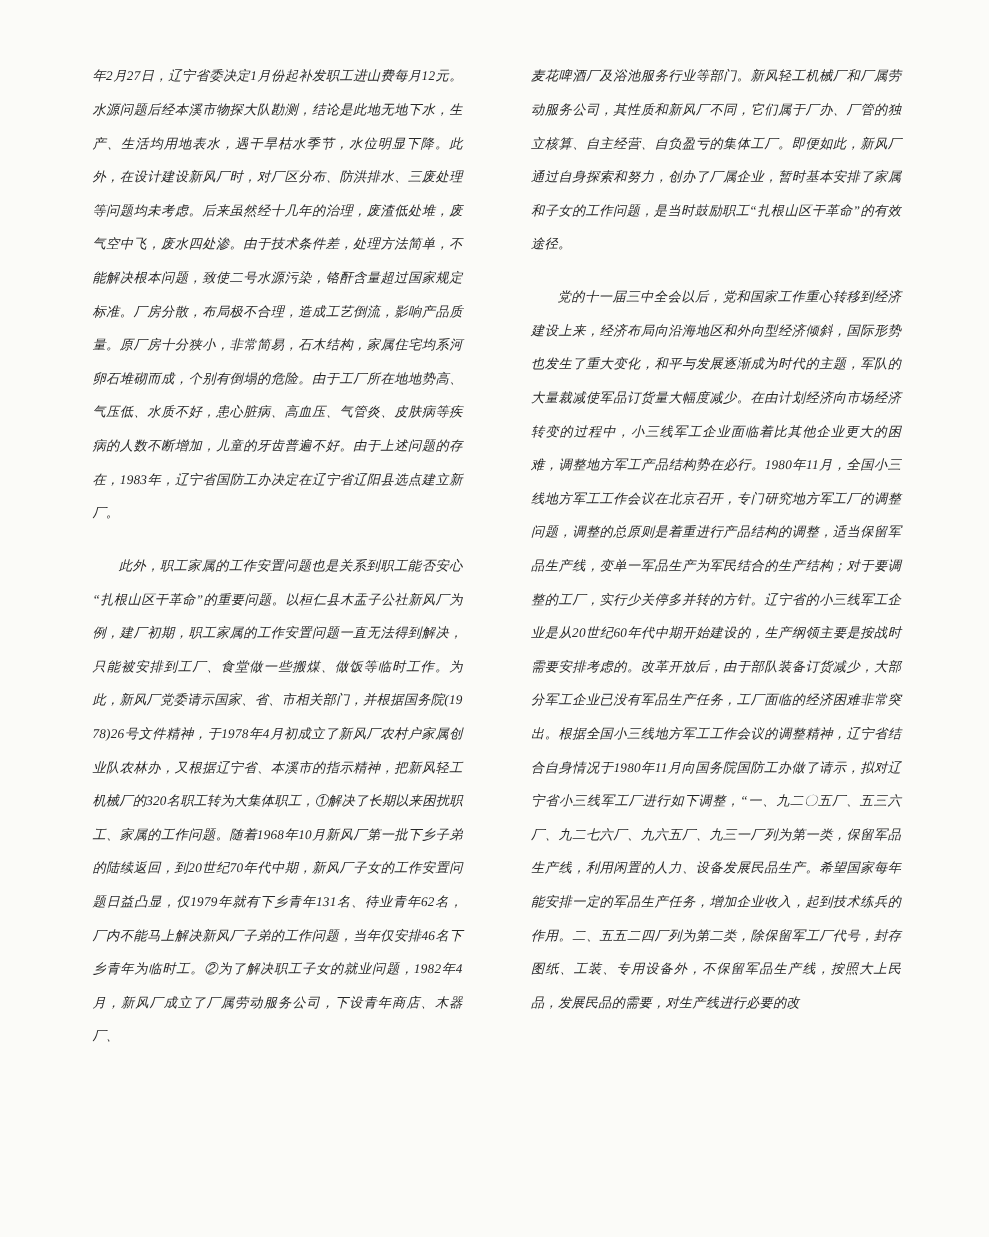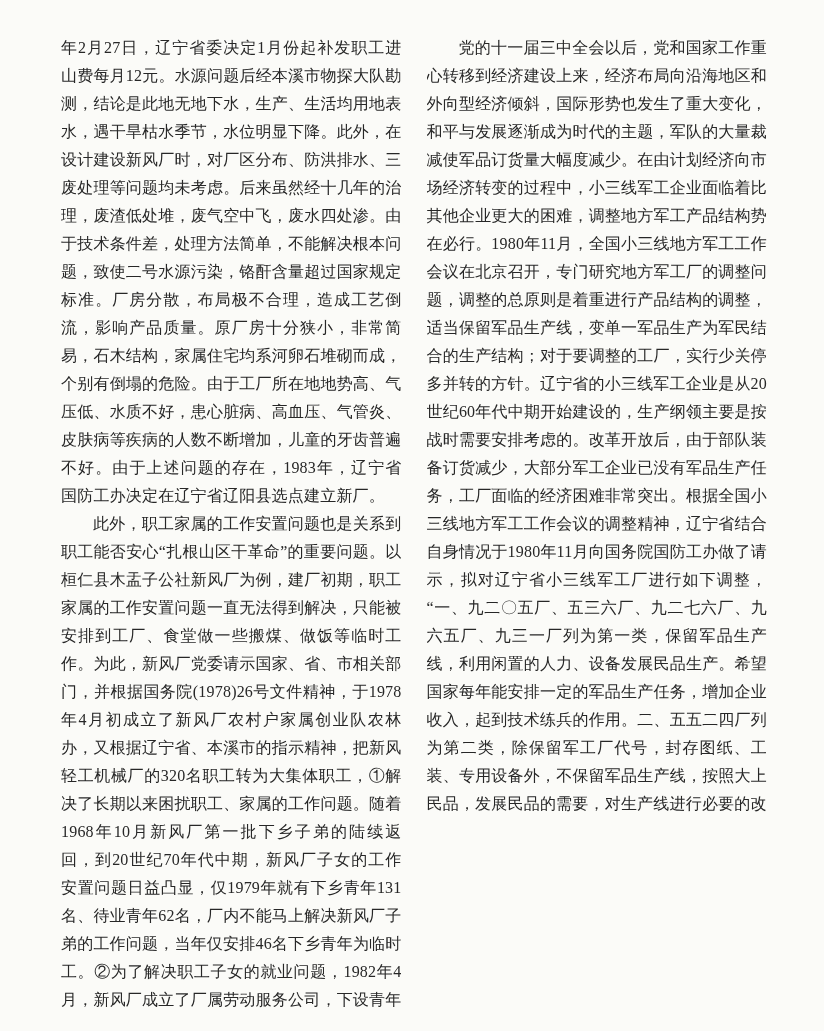--- a/index.html
+++ b/index.html
@@ -23,42 +23,44 @@
   .text-columns {
     display: flex;
     gap: 25px;
   }
   .column {
     width: 341px;
     height: 978px;
     overflow: hidden;
   }
   p.para {
-    margin: 0;
-    font-size: 16px;
+    margin: 16px;
+    font-size: 11px;
     line-height: 28px;
     letter-spacing: 0.2px;
     text-align: justify;
     text-justify: inter-ideograph;
     word-break: break-all;
     overflow-wrap: anywhere;
+    font-style: italic;
   }
   p.para.indent {
     text-indent: 2em;
   }
 </style>
 </head>
 <body>
 
 <div class="book-page">
   <div class="text-columns">
 
     <div class="column">
       <p class="para">年2月27日，辽宁省委决定1月份起补发职工进山费每月12元。水源问题后经本溪市物探大队勘测，结论是此地无地下水，生产、生活均用地表水，遇干旱枯水季节，水位明显下降。此外，在设计建设新风厂时，对厂区分布、防洪排水、三废处理等问题均未考虑。后来虽然经十几年的治理，废渣低处堆，废气空中飞，废水四处渗。由于技术条件差，处理方法简单，不能解决根本问题，致使二号水源污染，铬酐含量超过国家规定标准。厂房分散，布局极不合理，造成工艺倒流，影响产品质量。原厂房十分狭小，非常简易，石木结构，家属住宅均系河卵石堆砌而成，个别有倒塌的危险。由于工厂所在地地势高、气压低、水质不好，患心脏病、高血压、气管炎、皮肤病等疾病的人数不断增加，儿童的牙齿普遍不好。由于上述问题的存在，1983年，辽宁省国防工办决定在辽宁省辽阳县选点建立新厂。</p>
       <p class="para indent">此外，职工家属的工作安置问题也是关系到职工能否安心“扎根山区干革命”的重要问题。以桓仁县木盂子公社新风厂为例，建厂初期，职工家属的工作安置问题一直无法得到解决，只能被安排到工厂、食堂做一些搬煤、做饭等临时工作。为此，新风厂党委请示国家、省、市相关部门，并根据国务院(1978)26号文件精神，于1978年4月初成立了新风厂农村户家属创业队农林办，又根据辽宁省、本溪市的指示精神，把新风轻工机械厂的320名职工转为大集体职工，①解决了长期以来困扰职工、家属的工作问题。随着1968年10月新风厂第一批下乡子弟的陆续返回，到20世纪70年代中期，新风厂子女的工作安置问题日益凸显，仅1979年就有下乡青年131名、待业青年62名，厂内不能马上解决新风厂子弟的工作问题，当年仅安排46名下乡青年为临时工。②为了解决职工子女的就业问题，1982年4月，新风厂成立了厂属劳动服务公司，下设青年商店、木器厂、</p>
     </div>
 
     <div class="column">
+      <p class="para">麦花啤酒厂及浴池服务行业等部门。新风轻工机械厂和厂属劳动服务公司，其性质和新风厂不同，它们属于厂办、厂管的独立核算、自主经营、自负盈亏的集体工厂。即便如此，新风厂通过自身探索和努力，创办了厂属企业，暂时基本安排了家属和子女的工作问题，是当时鼓励职工“扎根山区干革命”的有效途径。</p>
       <p class="para indent">党的十一届三中全会以后，党和国家工作重心转移到经济建设上来，经济布局向沿海地区和外向型经济倾斜，国际形势也发生了重大变化，和平与发展逐渐成为时代的主题，军队的大量裁减使军品订货量大幅度减少。在由计划经济向市场经济转变的过程中，小三线军工企业面临着比其他企业更大的困难，调整地方军工产品结构势在必行。1980年11月，全国小三线地方军工工作会议在北京召开，专门研究地方军工厂的调整问题，调整的总原则是着重进行产品结构的调整，适当保留军品生产线，变单一军品生产为军民结合的生产结构；对于要调整的工厂，实行少关停多并转的方针。辽宁省的小三线军工企业是从20世纪60年代中期开始建设的，生产纲领主要是按战时需要安排考虑的。改革开放后，由于部队装备订货减少，大部分军工企业已没有军品生产任务，工厂面临的经济困难非常突出。根据全国小三线地方军工工作会议的调整精神，辽宁省结合自身情况于1980年11月向国务院国防工办做了请示，拟对辽宁省小三线军工厂进行如下调整，“一、九二〇五厂、五三六厂、九二七六厂、九六五厂、九三一厂列为第一类，保留军品生产线，利用闲置的人力、设备发展民品生产。希望国家每年能安排一定的军品生产任务，增加企业收入，起到技术练兵的作用。二、五五二四厂列为第二类，除保留军工厂代号，封存图纸、工装、专用设备外，不保留军品生产线，按照大上民品，发展民品的需要，对生产线进行必要的改</p>
     </div>
 
   </div>
 </div>
 
 </body></html>

